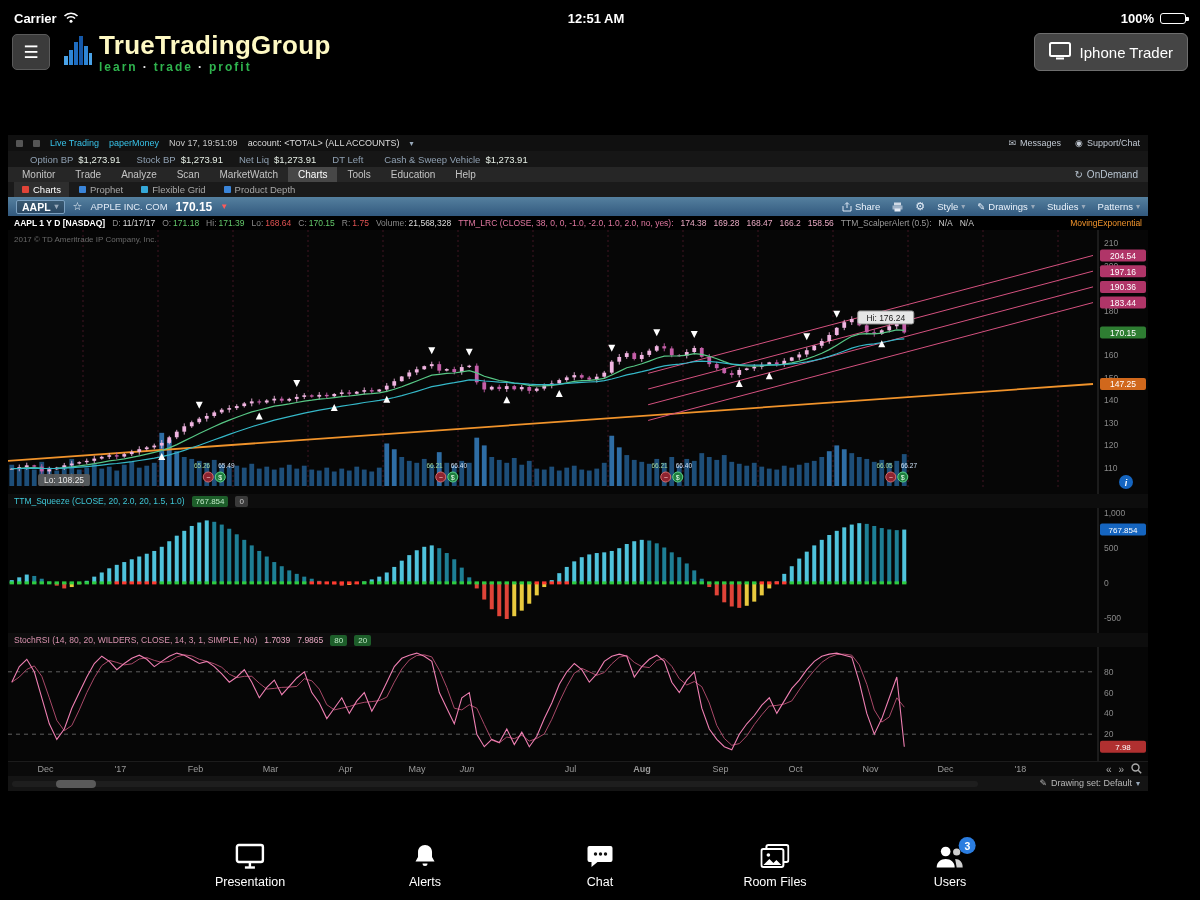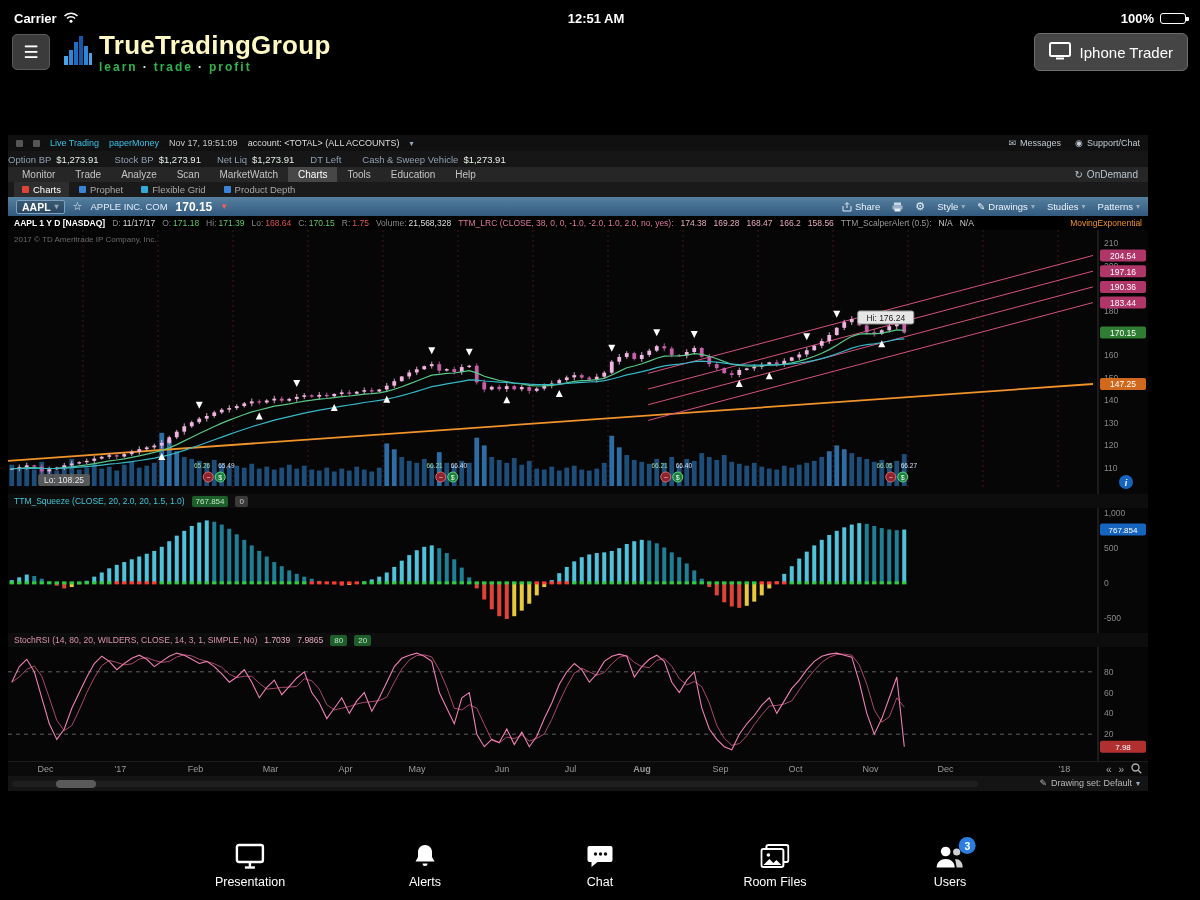--- a/index.html
+++ b/index.html
@@ -24,21 +24,21 @@
 .devicebtn{margin-left:auto;height:38px;background:#454545;border:1px solid #6e6e6e;border-radius:6px;color:#fff;font-size:15px;display:flex;align-items:center;gap:9px;padding:0 14px}
 
 .platform{position:absolute;top:135px;left:8px;width:1140px;height:656px;background:#7f1d1d;color:#ccc}
 .p-row1{height:16px;background:#101010;display:flex;align-items:center;gap:10px;padding:0 8px;font-size:9px;color:#c8c8c8}
 .winicon{width:7px;height:7px;background:#555;border-radius:1px}
 .cyan{color:#38c2e8}
 .acct{color:#ddd}
 .caret{font-size:8px;color:#9ab}
 .r1-right{margin-left:auto;display:flex;gap:14px;align-items:center;color:#c0c8d2}
 .r1-right .lnk{display:flex;gap:4px;align-items:center}
-.p-row2{height:16px;background:#161616;display:flex;align-items:center;gap:16px;padding:0 0;font-size:9.5px}
+.p-row2{height:16px;background:#161616;display:flex;align-items:center;gap:16px;padding:0 22px;font-size:9.5px}
 .metric .ml{color:#8fa0b2;margin-right:5px}
 .metric .mv{color:#e6efe6}
 .p-menu{height:15px;background:#262626;display:flex;align-items:stretch;padding:0 4px;font-size:10px}
 .p-menu .mi{padding:0 10px;display:flex;align-items:center;color:#c4c4c4}
 .p-menu .mi.active{background:#474747;color:#fff}
 .menu-right{margin-left:auto;display:flex;align-items:center;gap:4px;color:#b8c4d0;padding-right:6px}
 .p-subtabs{height:15px;background:#1a1a1a;display:flex;align-items:center;gap:2px;padding:0 6px;font-size:9.5px}
 .subtab{display:flex;align-items:center;gap:4px;padding:0 8px;color:#a8a8a8;height:100%}
 .subtab.active{color:#fff;background:#2e2e2e}
 .sq-ico{width:7px;height:7px;border-radius:1px}
@@ -1048,28 +1048,28 @@
               <line x1="7.2" y1="7.2" x2="10.2" y2="10.2" stroke="#aaa" stroke-width="1.4"></line>
             </svg>
         </span>
       </span>
     <span class="ta-label" style="left: 37.5px;">Dec</span>
         <span class="ta-label" style="left: 112.5px;">'17</span>
         <span class="ta-label" style="left: 187.5px;">Feb</span>
         <span class="ta-label" style="left: 262.5px;">Mar</span>
         <span class="ta-label" style="left: 337.5px;">Apr</span>
         <span class="ta-label" style="left: 409px;">May</span>
-        <span class="ta-label" style="left: 494px;">Jun</span>
+        <span class="ta-label" style="left: 459px; font-style: italic;">Jun</span>
         <span class="ta-label" style="left: 562.5px;">Jul</span>
         <span class="ta-label" style="left: 634px; font-weight: bold;">Aug</span>
         <span class="ta-label" style="left: 712.5px;">Sep</span>
         <span class="ta-label" style="left: 787.5px;">Oct</span>
         <span class="ta-label" style="left: 862.5px;">Nov</span>
         <span class="ta-label" style="left: 937.5px;">Dec</span>
-        <span class="ta-label" style="left: 1012.5px; margin-left: 44px;">'18</span>
+        <span class="ta-label" style="left: 1012.5px;">'18</span>
       </div>
 
     <div class="p-scroll">
       <div class="scroll-track"></div>
       <div class="scroll-handle"></div>
       <span class="drawset">
         <span>✎</span>
         <span>Drawing set: Default</span>
         <span class="caret">▾</span>
       </span>

